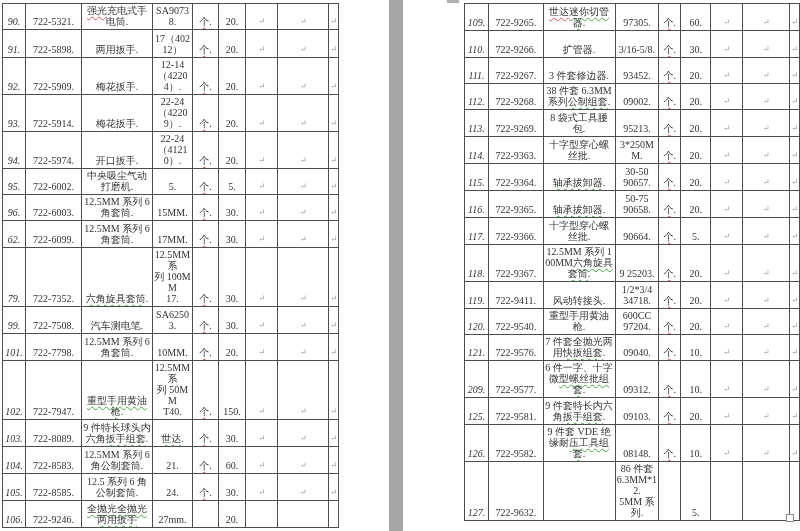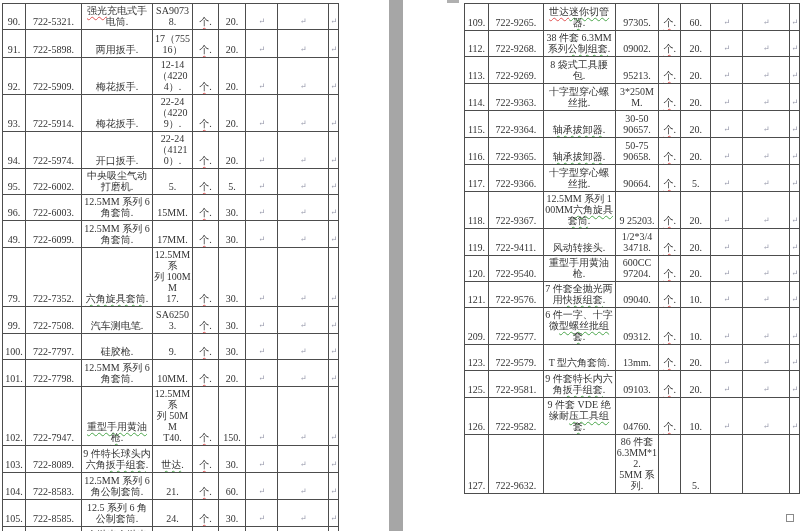--- a/index.html
+++ b/index.html
@@ -12,21 +12,21 @@
   .page-left{left:0;width:389px;}
   .page-gap{position:absolute;left:389px;top:0;width:14px;height:531px;background:#a6a6a6;}
   .page-right{left:403px;width:397px;}
   table.doc{border-collapse:collapse;position:absolute;top:3px;table-layout:fixed;}
   table.doc td{
     border:1px solid #4d4d4d;
     font-size:10px;line-height:11px;color:#333333;
     text-align:center;vertical-align:bottom;
     padding:1px 1px 2px 1px;overflow:hidden;word-break:break-all;
   }
-  td.c-num{vertical-align:top;padding-top:3px;}
+  td.c-num{vertical-align:top;padding-top:3px;font-style:italic;}
   td.c-desc{vertical-align:middle;margin-left:44px;}
   td.c-empty{vertical-align:middle;}
   td.c-empty .mk{color:#9193a6;font-size:8px;}
   td.c-eor{border:none;background:transparent;vertical-align:top;padding-top:2px;text-align:left;}
   td.c-eor .mk{color:#9193a6;font-size:8px;}
   .u-red{text-decoration:underline wavy #e05252 1px;text-decoration-skip-ink:none;text-underline-offset:2px;}
   .u-green{text-decoration:underline wavy #4ca64c 1px;text-decoration-skip-ink:none;text-underline-offset:2px;}
   .tbl-left{left:2px;}
   .tbl-right{left:61px;}
   .resize-handle{
@@ -62,21 +62,21 @@
             <td class="c-unit"><span class="u-red">个</span><span>.</span></td>
             <td class="c-qty">20.</td>
             <td class="c-empty"><span class="mk">↵</span></td>
             <td class="c-empty"><span class="mk">↵</span></td>
             <td class="c-eor"><span class="mk">↵</span></td>
           </tr>
           <tr style="height: 28px;">
             <td class="c-num">91.</td>
             <td class="c-code">722-5898.</td>
             <td class="c-desc">两用扳手.</td>
-            <td class="c-spec">17（75516）</td>
+            <td class="c-spec">17（40212）</td>
             <td class="c-unit"><span class="u-red">个</span><span>.</span></td>
             <td class="c-qty">20.</td>
             <td class="c-empty"><span class="mk">↵</span></td>
             <td class="c-empty"><span class="mk">↵</span></td>
             <td class="c-eor"><span class="mk">↵</span></td>
           </tr>
           <tr style="height: 26px;">
             <td class="c-num">92.</td>
             <td class="c-code">722-5909.</td>
             <td class="c-desc">梅花扳手.</td>
@@ -125,21 +125,21 @@
             <td class="c-code">722-6003.</td>
             <td class="c-desc">12.5MM 系列 6 角套筒.</td>
             <td class="c-spec">15MM.</td>
             <td class="c-unit"><span class="u-red">个</span><span>.</span></td>
             <td class="c-qty">30.</td>
             <td class="c-empty"><span class="mk">↵</span></td>
             <td class="c-empty"><span class="mk">↵</span></td>
             <td class="c-eor"><span class="mk">↵</span></td>
           </tr>
           <tr style="height: 27px;">
-            <td class="c-num">49.</td>
+            <td class="c-num">62.</td>
             <td class="c-code">722-6099.</td>
             <td class="c-desc">12.5MM 系列 6 角套筒.</td>
             <td class="c-spec">17MM.</td>
             <td class="c-unit"><span class="u-red">个</span><span>.</span></td>
             <td class="c-qty">30.</td>
             <td class="c-empty"><span class="mk">↵</span></td>
             <td class="c-empty"><span class="mk">↵</span></td>
             <td class="c-eor"><span class="mk">↵</span></td>
           </tr>
           <tr style="height: 40px;">
@@ -151,31 +151,20 @@
             <td class="c-qty">30.</td>
             <td class="c-empty"><span class="mk">↵</span></td>
             <td class="c-empty"><span class="mk">↵</span></td>
             <td class="c-eor"><span class="mk">↵</span></td>
           </tr>
           <tr style="height: 27px;">
             <td class="c-num">99.</td>
             <td class="c-code">722-7508.</td>
             <td class="c-desc">汽车测电笔.</td>
             <td class="c-spec">SA62503.</td>
-            <td class="c-unit"><span class="u-red">个</span><span>.</span></td>
-            <td class="c-qty">30.</td>
-            <td class="c-empty"><span class="mk">↵</span></td>
-            <td class="c-empty"><span class="mk">↵</span></td>
-            <td class="c-eor"><span class="mk">↵</span></td>
-          </tr>
-          <tr style="height: 26px;">
-            <td class="c-num">100.</td>
-            <td class="c-code">722-7797.</td>
-            <td class="c-desc">硅胶枪.</td>
-            <td class="c-spec">9.</td>
             <td class="c-unit"><span class="u-red">个</span><span>.</span></td>
             <td class="c-qty">30.</td>
             <td class="c-empty"><span class="mk">↵</span></td>
             <td class="c-empty"><span class="mk">↵</span></td>
             <td class="c-eor"><span class="mk">↵</span></td>
           </tr>
           <tr style="height: 27px;">
             <td class="c-num">101.</td>
             <td class="c-code">722-7798.</td>
             <td class="c-desc">12.5MM 系列 6 角套筒.</td>
@@ -266,20 +255,42 @@
             <td class="c-num">109.</td>
             <td class="c-code">722-9265.</td>
             <td class="c-desc"><span class="u-red">世达</span><span class="u-green">迷你切管器</span><span>.</span></td>
             <td class="c-spec">97305.</td>
             <td class="c-unit"><span class="u-red">个</span><span>.</span></td>
             <td class="c-qty">60.</td>
             <td class="c-empty"><span class="mk">↵</span></td>
             <td class="c-empty"><span class="mk">↵</span></td>
             <td class="c-eor"><span class="mk">↵</span></td>
           </tr>
+          <tr style="height: 27px;">
+            <td class="c-num">110.</td>
+            <td class="c-code">722-9266.</td>
+            <td class="c-desc">扩管器.</td>
+            <td class="c-spec">3/16-5/8.</td>
+            <td class="c-unit"><span class="u-red">个</span><span>.</span></td>
+            <td class="c-qty">30.</td>
+            <td class="c-empty"><span class="mk">↵</span></td>
+            <td class="c-empty"><span class="mk">↵</span></td>
+            <td class="c-eor"><span class="mk">↵</span></td>
+          </tr>
+          <tr style="height: 26px;">
+            <td class="c-num">111.</td>
+            <td class="c-code">722-9267.</td>
+            <td class="c-desc">3 件套修边器.</td>
+            <td class="c-spec">93452.</td>
+            <td class="c-unit"><span class="u-red">个</span><span>.</span></td>
+            <td class="c-qty">20.</td>
+            <td class="c-empty"><span class="mk">↵</span></td>
+            <td class="c-empty"><span class="mk">↵</span></td>
+            <td class="c-eor"><span class="mk">↵</span></td>
+          </tr>
           <tr style="height: 25px;">
             <td class="c-num">112.</td>
             <td class="c-code">722-9268.</td>
             <td class="c-desc"><span>38 件套 6.3MM 系列</span><span class="u-green">公制组套</span><span>.</span></td>
             <td class="c-spec">09002.</td>
             <td class="c-unit"><span class="u-red">个</span><span>.</span></td>
             <td class="c-qty">20.</td>
             <td class="c-empty"><span class="mk">↵</span></td>
             <td class="c-empty"><span class="mk">↵</span></td>
             <td class="c-eor"><span class="mk">↵</span></td>
@@ -387,47 +398,36 @@
             <td class="c-num">209.</td>
             <td class="c-code">722-9577.</td>
             <td class="c-desc"><span>6 件一字、十字微</span><span class="u-green">型螺丝批组套</span><span>.</span></td>
             <td class="c-spec">09312.</td>
             <td class="c-unit"><span class="u-red">个</span><span>.</span></td>
             <td class="c-qty">10.</td>
             <td class="c-empty"><span class="mk">↵</span></td>
             <td class="c-empty"><span class="mk">↵</span></td>
             <td class="c-eor"><span class="mk">↵</span></td>
           </tr>
-          <tr style="height: 26px;">
-            <td class="c-num">123.</td>
-            <td class="c-code">722-9579.</td>
-            <td class="c-desc">T 型六角套筒.</td>
-            <td class="c-spec">13mm.</td>
-            <td class="c-unit"><span class="u-red">个</span><span>.</span></td>
-            <td class="c-qty">20.</td>
-            <td class="c-empty"><span class="mk">↵</span></td>
-            <td class="c-empty"><span class="mk">↵</span></td>
-            <td class="c-eor"><span class="mk">↵</span></td>
-          </tr>
           <tr style="height: 27px;">
             <td class="c-num">125.</td>
             <td class="c-code">722-9581.</td>
             <td class="c-desc"><span>9 件套特长内六角</span><span class="u-green">扳手组套</span><span>.</span></td>
             <td class="c-spec">09103.</td>
             <td class="c-unit"><span class="u-red">个</span><span>.</span></td>
             <td class="c-qty">20.</td>
             <td class="c-empty"><span class="mk">↵</span></td>
             <td class="c-empty"><span class="mk">↵</span></td>
             <td class="c-eor"><span class="mk">↵</span></td>
           </tr>
           <tr style="height: 27px;">
             <td class="c-num">126.</td>
             <td class="c-code">722-9582.</td>
             <td class="c-desc"><span>9 件套 VDE 绝缘耐</span><span class="u-green">压工具组套</span><span>.</span></td>
-            <td class="c-spec">04760.</td>
+            <td class="c-spec">08148.</td>
             <td class="c-unit"><span class="u-red">个</span><span>.</span></td>
             <td class="c-qty">10.</td>
             <td class="c-empty"><span class="mk">↵</span></td>
             <td class="c-empty"><span class="mk">↵</span></td>
             <td class="c-eor"><span class="mk">↵</span></td>
           </tr>
           <tr style="height: 36px;">
             <td class="c-num">127.</td>
             <td class="c-code">722-9632.</td>
             <td class="c-desc"></td>

